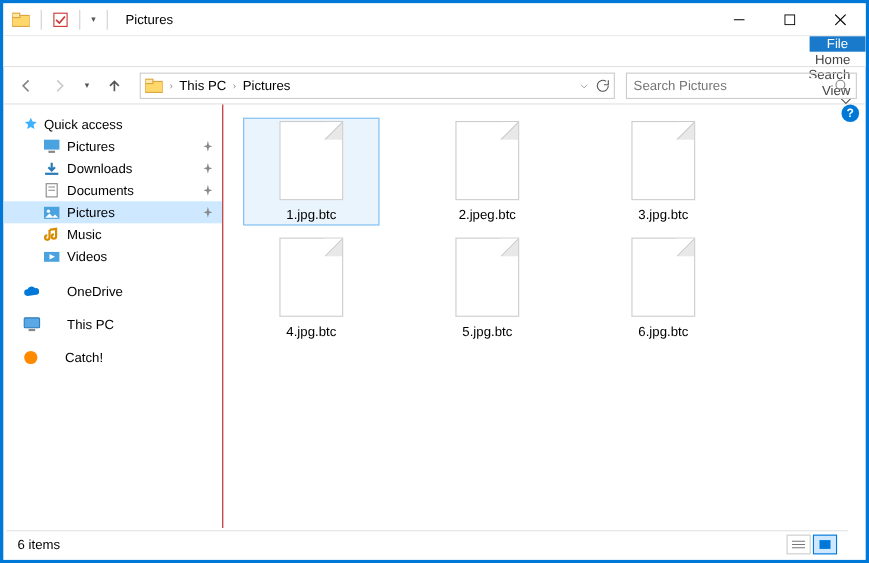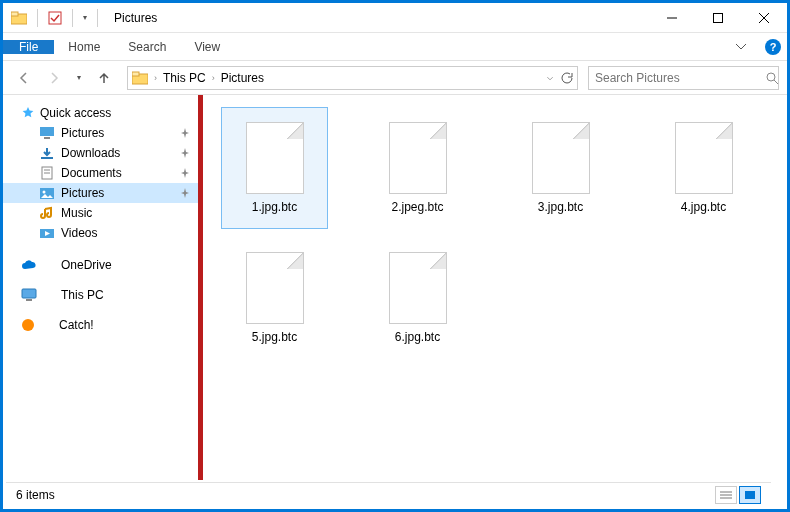--- a/index.html
+++ b/index.html
@@ -3,43 +3,43 @@
 <meta charset="utf-8">
 <style>
 * { margin:0; padding:0; box-sizing:border-box; font-family:"Segoe UI",Tahoma,sans-serif; }
 body { background:#fff; border:3px solid #0078d7; width:790px; height:512px; position:relative; overflow:hidden; }
 .titlebar { height:30px; display:flex; align-items:center; background:#fff; border-bottom:1px solid #e5e5e5; }
 .qat { display:flex; align-items:center; gap:6px; padding-left:8px; }
 .qat-sep { width:1px; height:18px; background:#d0d0d0; margin:0 4px; }
 .title { margin-left:6px; font-size:12px; color:#000; }
 .winctrl { margin-left:auto; display:flex; }
 .winbtn { width:46px; height:30px; display:flex; align-items:center; justify-content:center; }
-.ribbon { height:28px; display:flex; align-items:center; border-bottom:1px solid #e1e1e1; background:#fff; }
+.ribbon { height:28px; display:flex; align-items:flex-end; border-bottom:1px solid #e1e1e1; background:#fff;flex-direction:column; }
 .filetab { background:#1979ca; color:#fff; padding:0 16px; display:flex; align-items:center; font-size:12px; }
 .ribtab { padding:0 14px; display:flex; align-items:center; font-size:12px; color:#444; }
 .ribspacer { flex:1; }
 .ribchev { width:36px; display:flex; align-items:center; justify-content:center; }
 .help { width:28px; display:flex; align-items:center; justify-content:center; }
 .helpcircle { width:16px; height:16px; border-radius:50%; background:#0078d7; color:#fff; font-size:11px; display:flex; align-items:center; justify-content:center; font-weight:bold; }
 .navbar { height:34px; display:flex; align-items:center; padding:0 8px; gap:4px; border-bottom:1px solid #e1e1e1; }
 .navbtn { width:26px; height:26px; display:flex; align-items:center; justify-content:center; }
 .addrbox { flex:1; height:24px; border:1px solid #ccc; display:flex; align-items:center; padding:0 4px; gap:6px; font-size:12px; margin:0 6px; }
 .addrbox .drop { margin-left:auto; display:flex; gap:6px; align-items:center; }
-.searchbox { width:191px; height:24px; border:1px solid #ccc; display:flex; align-items:center; padding:0 6px; font-size:12px; color:#777;gap:15px; }
+.searchbox { width:210px; height:24px; border:1px solid #ccc; display:flex; align-items:center; padding:0 6px; font-size:12px; color:#777;gap:15px; }
 .searchbox input { border:none; outline:none; flex:1; font-size:12px; color:#555; }
 .content { display:flex; height:385px; }
-.sidebar { width:200px; border-right:5px solid #b91c1c; padding-top:8px; overflow:auto; }
+.sidebar { width:200px; border-right:1px solid #b91c1c; padding-top:8px; overflow:auto; }
 .side-group { margin-bottom:12px; }
 .side-head { display:flex; align-items:center; gap:5px; padding:3px 8px 3px 18px; font-size:12px; }
 .side-item { display:flex; align-items:center; gap:6px; padding:3px 8px 3px 36px; font-size:12px; position:relative; }
 .side-item.sel { background:#cde8ff; }
 .side-item .pin { margin-left:auto; color:#888; }
 .side-single { display:flex; align-items:center; gap:24px; padding:3px 8px 3px 18px; font-size:12px; margin-bottom:10px; }
 .files { flex:1; padding:12px 4px 4px 18px; display:flex; flex-wrap:wrap; align-content:flex-start; gap:8px 36px; }
-.file { width:107px; display:flex; flex-direction:column; align-items:center; padding:14px 4px; border:1px solid transparent; }
+.file { width:124px; display:flex; flex-direction:column; align-items:center; padding:2px 4px; border:1px solid transparent; }
 .file.sel { border:1px solid #7abdf3; background:#eaf4fd; }
 .thumb { width:58px; height:72px; background:#fff; border:1px solid #ccc; position:relative; margin-bottom:6px; }
 .fold { position:absolute; top:0; right:0; width:16px; height:16px; background:linear-gradient(135deg,#fff 0 48%,#ccc 50% 52%,#e8e8e8 54% 100%); }
 .fname { font-size:12px; text-align:center; color:#000; }
 .status { position:absolute; bottom:3px; left:3px; right:16px; height:24px; border-top:1px solid #e1e1e1; display:flex; align-items:center; font-size:12px; padding:0 10px; background:#fff; }
 .viewbtns { margin-left:auto; display:flex; gap:2px; }
 .viewbtn { width:22px; height:18px; border:1px solid #ccc; display:flex; align-items:center; justify-content:center; }
 .viewbtn.active { border-color:#0078d7; background:#cde8ff; }
 svg { display:block; }
 .chevr { font-size:9px; color:#888; }

